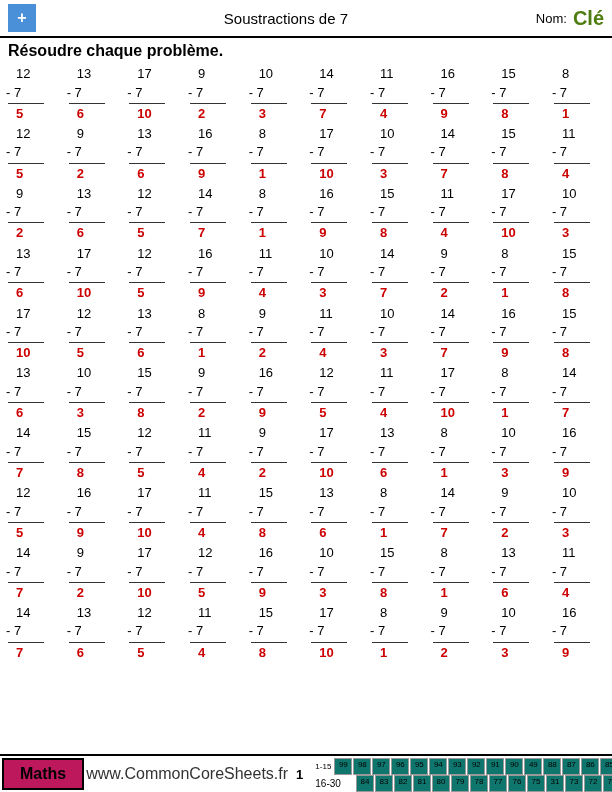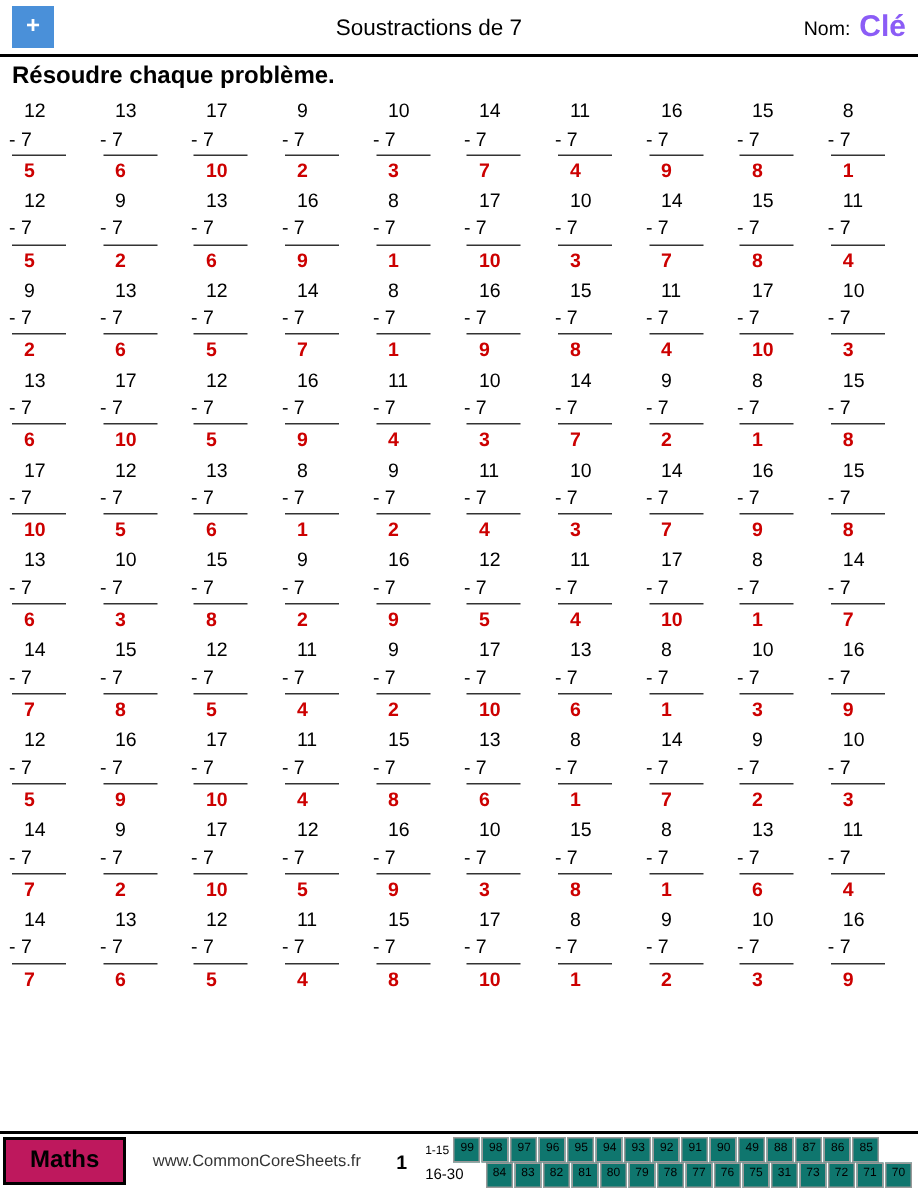--- a/index.html
+++ b/index.html
@@ -39,21 +39,21 @@
     }
     .header-nom {
       font-size: 13px;
       display: flex;
       align-items: center;
       gap: 6px;
     }
     .header-cle {
       font-size: 20px;
       font-weight: bold;
-      color: #8b5cf6;
+      color: #4d7c0f;
     }
     .instructions {
       padding: 4px 8px;
       font-weight: bold;
       font-size: 16px;
     }
     .footer {
       position: absolute;
       bottom: 0;
       left: 0;
@@ -71,21 +71,21 @@
       font-weight: bold;
       display: flex;
       align-items: center;
       margin: 2px;
     }
     .footer-url {
       flex: 1;
       display: flex;
       align-items: center;
       justify-content: center;
-      font-size: 11px;
+      font-size: 16px;
       color: #333;
     }
     .footer-page {
       display: flex;
       align-items: center;
       padding: 0 8px;
       font-size: 13px;
       font-weight: bold;
     }
     .footer-scores {

